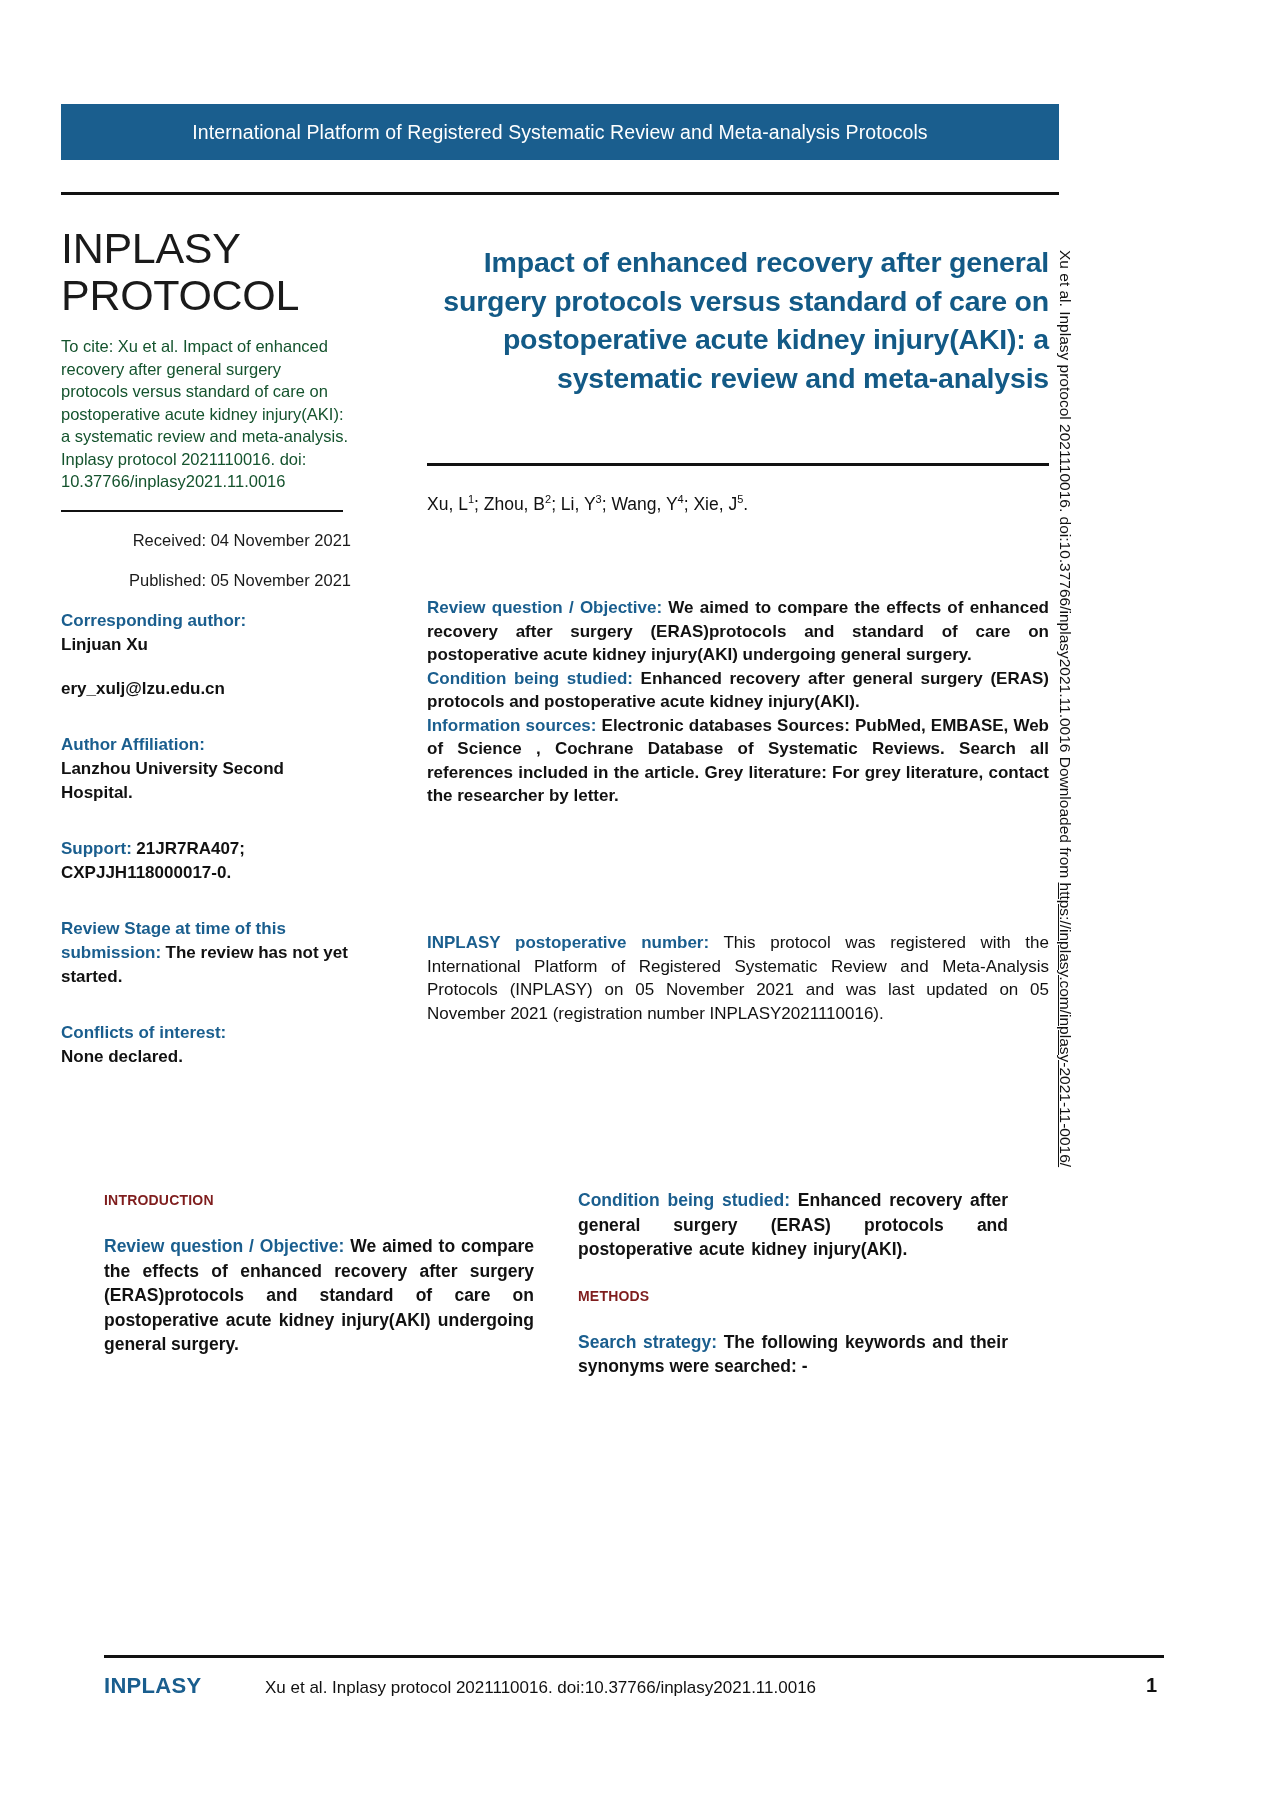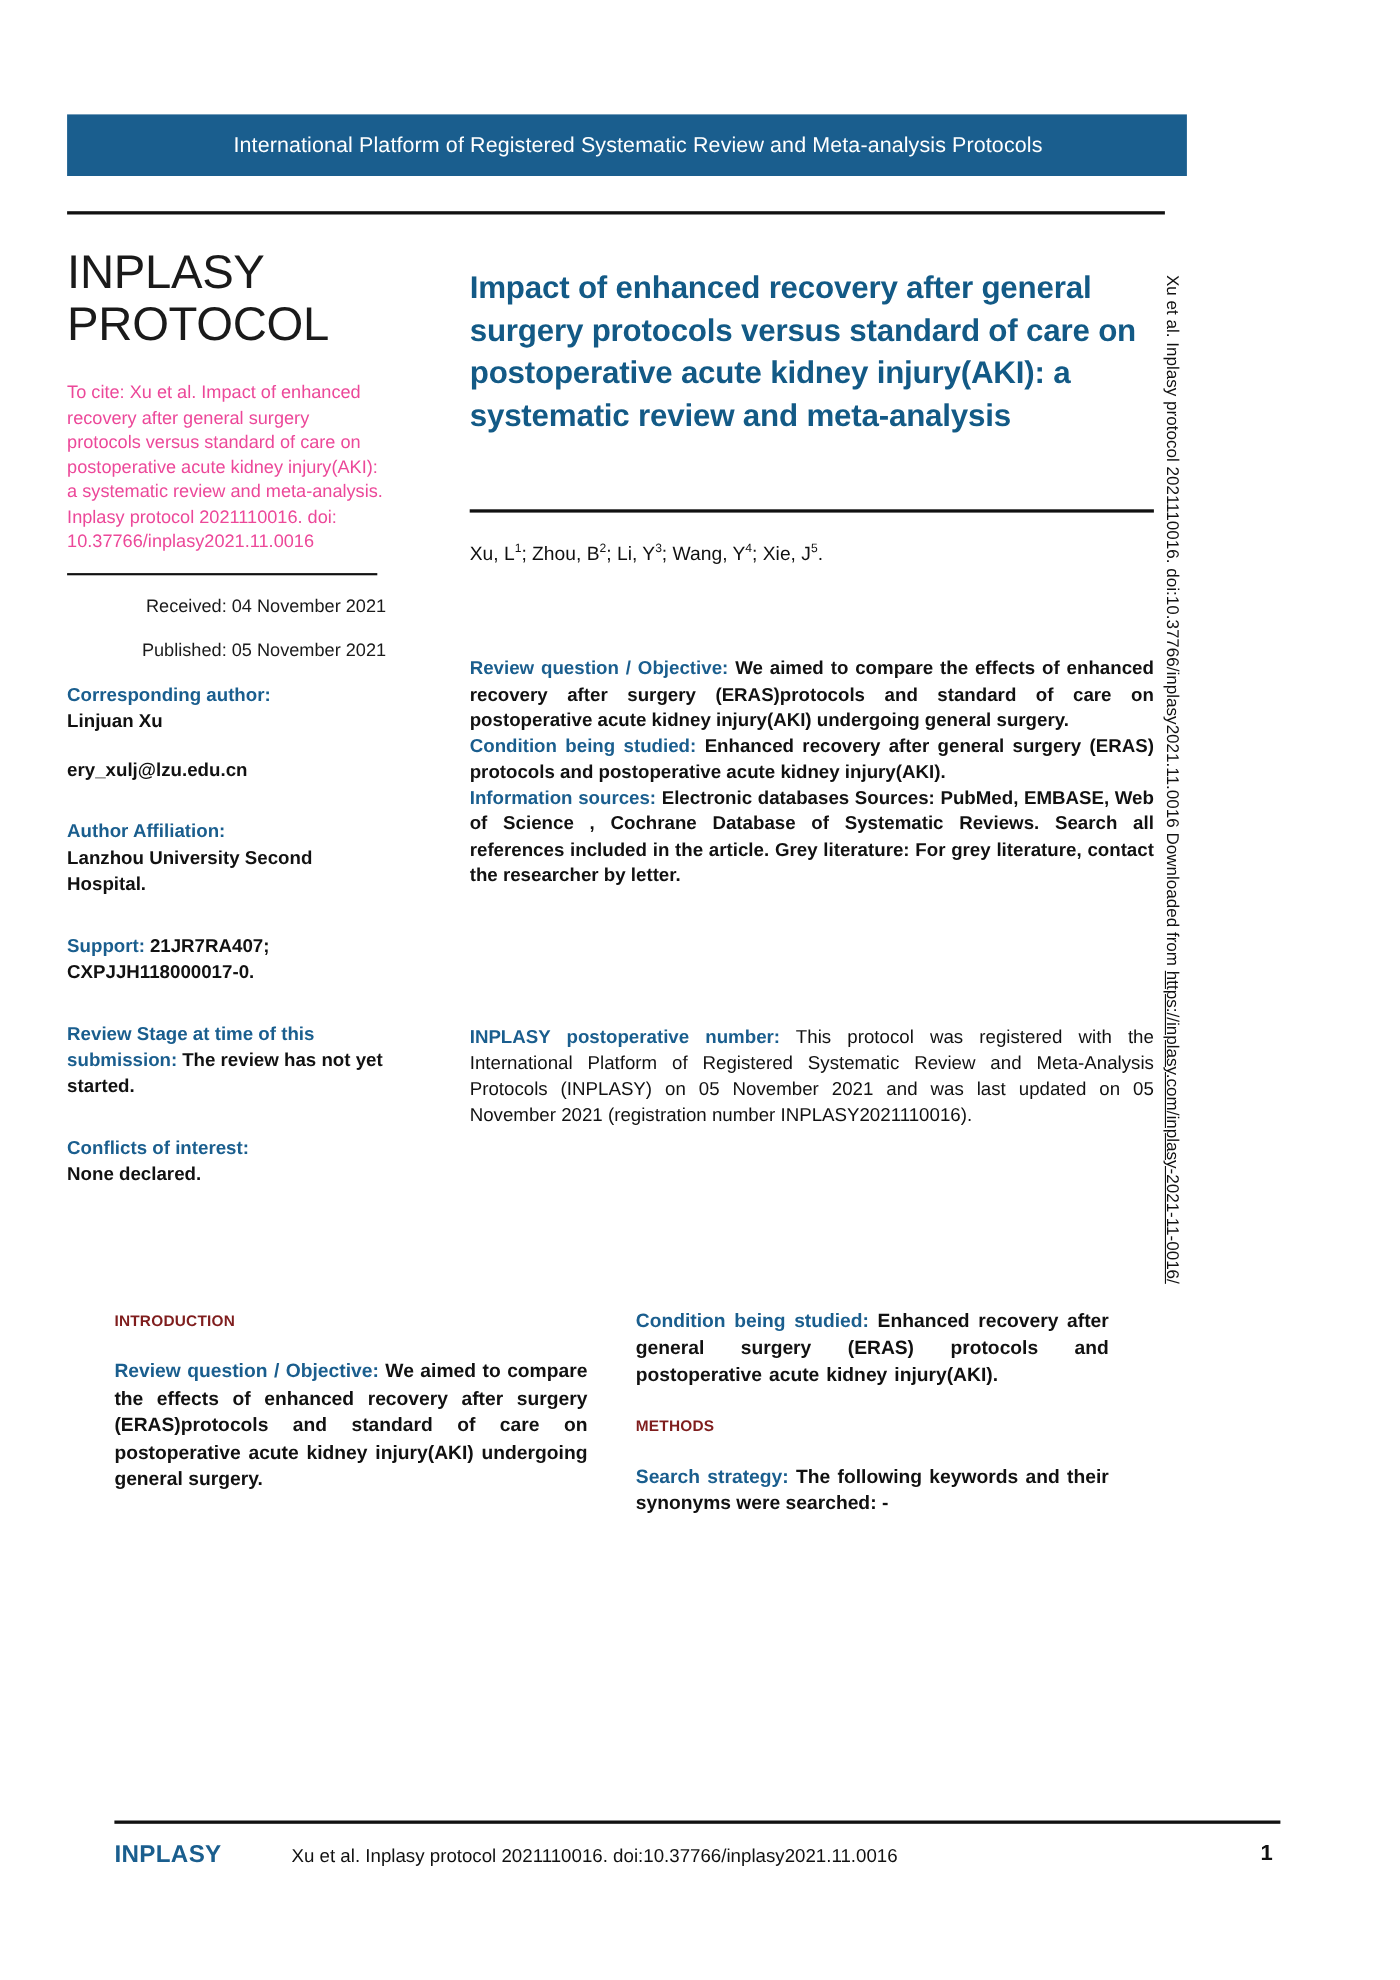--- a/index.html
+++ b/index.html
@@ -26,21 +26,20 @@
     position: absolute;
     left: 61px;
     top: 104px;
     width: 998px;
     height: 56px;
     background: #1a5e8e;
     color: #ffffff;
     display: flex;
     align-items: center;
     justify-content: center;
-    padding-left: 20px;
   }
   .banner-text {
     font-size: 19.5px;
     letter-spacing: 0.1px;
     color: #ffffff;
     white-space: nowrap;
   }
   .rule-top {
     position: absolute;
     left: 61px;
@@ -57,24 +56,24 @@
     width: 290px;
   }
   .brand {
     font-size: 43px;
     line-height: 47px;
     color: #1a1a1a;
     font-weight: 400;
     letter-spacing: -0.3px;
   }
   .cite {
-    margin-top: 27px;
+    margin-top: 16px;
     font-size: 16.5px;
     line-height: 22.5px;
-    color: #ec4899;
+    color: #14532d;
   }
   .left-rule {
     margin-top: 17px;
     width: 282px;
     height: 2.5px;
     background: #111111;
   }
   .dates {
     margin-top: 17px;
   }
@@ -113,20 +112,21 @@
   .title {
     position: absolute;
     left: 427px;
     top: 243px;
     width: 622px;
     color: #135a86;
     font-size: 28.5px;
     line-height: 38.5px;
     font-weight: bold;
     letter-spacing: -0.2px;
+    text-align: right;
   }
   .rule-title {
     position: absolute;
     left: 427px;
     top: 463px;
     width: 622px;
     height: 3px;
     background: #111111;
   }
   .authors {

